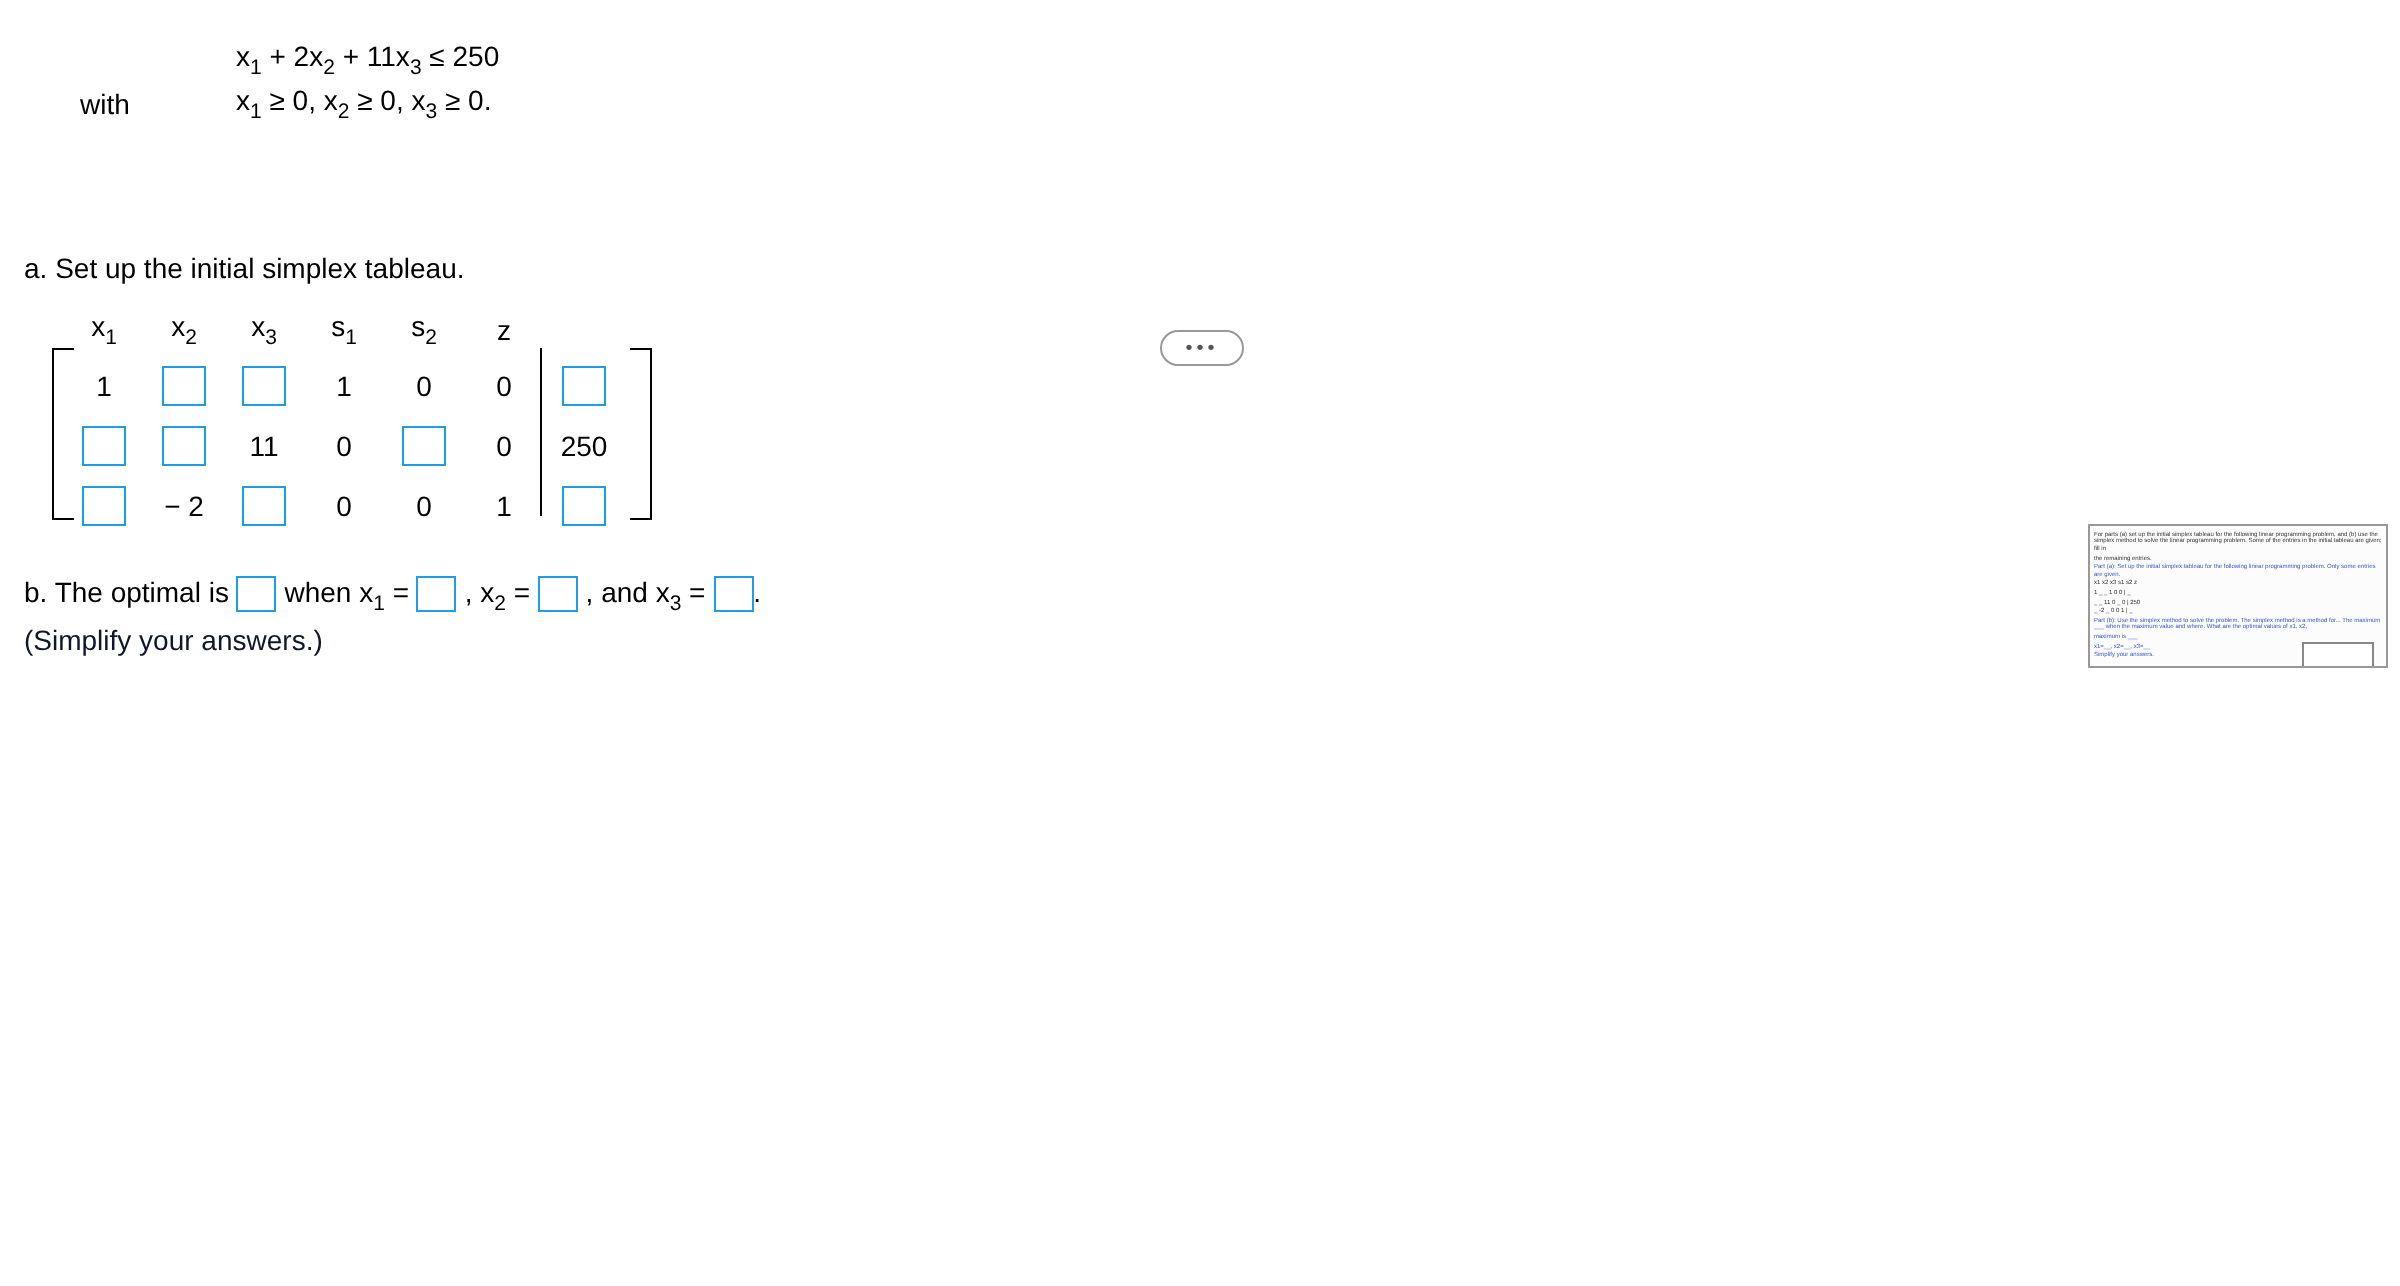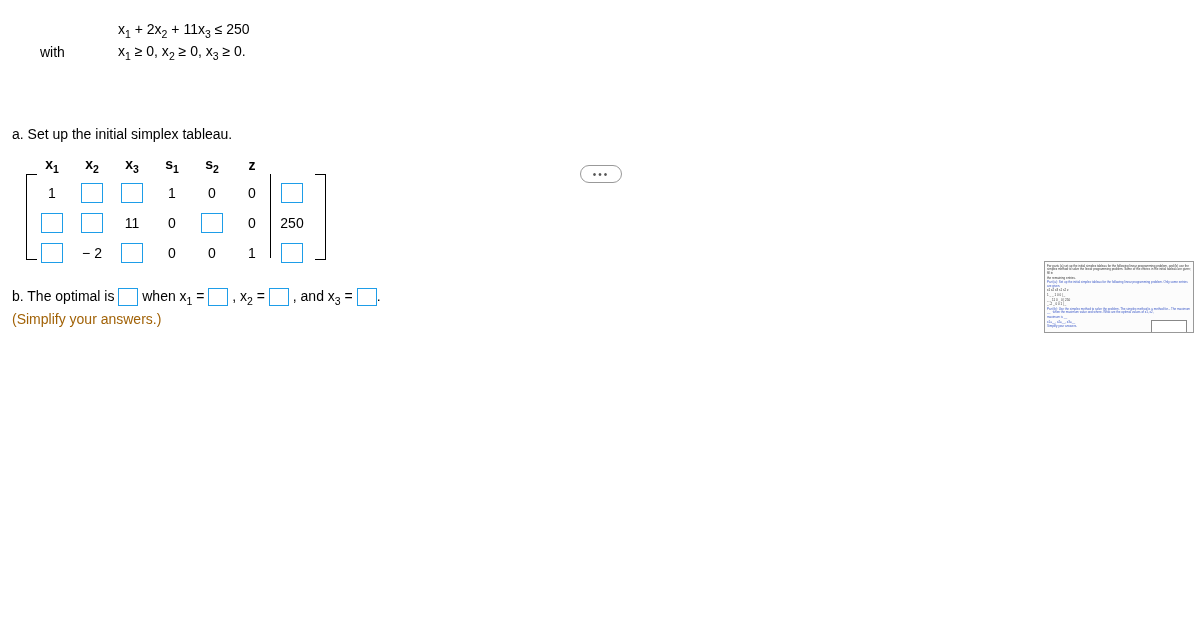--- a/index.html
+++ b/index.html
@@ -31,21 +31,21 @@
     align-items: center;
     justify-content: center;
     font-size: 10px;
     color: #555;
     cursor: pointer;
     letter-spacing:2px;
   }
   .section-a { margin-top: 64px; }
   .tableau-wrap { margin: 10px 0 0 20px; position: relative; }
   .tableau { border-collapse: collapse; }
-  .tableau th { font-weight: bold; padding: 2px 8px; text-align: center; height:22px;}
+  .tableau th { font-weight: normal; padding: 2px 8px; text-align: center; height:22px;}
   .tableau td { padding: 2px 8px; text-align: center; height: 26px; min-width:24px; position:relative;}
   .inputbox {
     width: 20px; height: 18px;
     border: 1px solid #1e9de8;
     display: inline-block;
     background: white;
     vertical-align: middle;
   }
   .inputbox.sm { width:18px; height:16px; }
   .bracket-left, .bracket-right {
@@ -59,21 +59,21 @@
   .bracket-left { left: -6px; border-left: 1px solid #000; }
   .bracket-right { border-right: 1px solid #000; }
   .aug-line {
     position:absolute;
     top:22px;
     width:1px;
     height:84px;
     background:#000;
   }
   .section-b { margin-top: 20px; }
-  .simplify { color: #a16207; margin-top:4px; }
+  .simplify { color: #0f172a; margin-top:4px; }
   .thumb {
     position: absolute;
     right: 6px;
     bottom: 6px;
     width: 150px;
     height: 72px;
     border: 1px solid #999;
     background: #fcfcfc;
     overflow: hidden;
     font-size: 3px;

